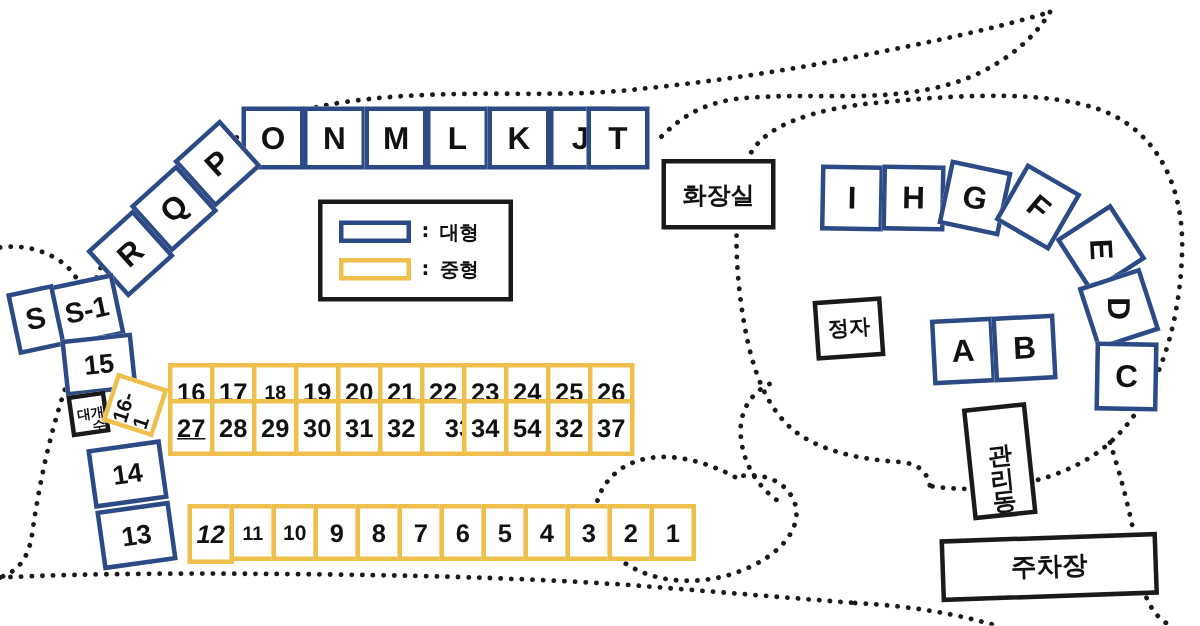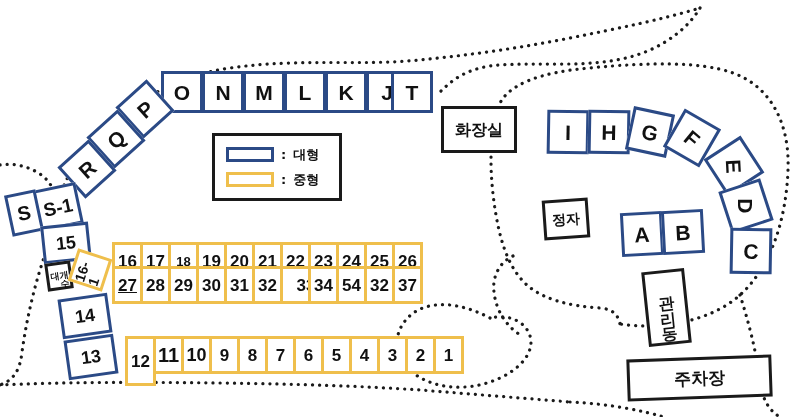--- a/index.html
+++ b/index.html
@@ -221,27 +221,27 @@
       </div>
     <div class="site mid" style="position:relative;width:31px;height:38px;font-size:17px;margin-left:-3px;">
         <span>32</span>
       </div>
     <div class="site mid" style="position:relative;width:31px;height:38px;font-size:17px;margin-left:-3px;">
         <span>37</span>
       </div>
   </div>
 
   <div style="position:absolute;left:125px;top:336px;display:flex;">
-    <div class="site mid" style="position:relative;width:31px;height:50px;font-size:17px;">
+    <div class="site mid" style="position:relative;width:31px;height:40px;font-size:17px;font-style:italic;">
         <span>12</span>
       </div>
-    <div class="site mid" style="position:relative;width:31px;height:38px;font-size:20px;margin-left:-3px;">
+    <div class="site mid" style="position:relative;width:31px;height:38px;font-size:13px;margin-left:-3px;">
         <span>11</span>
       </div>
-    <div class="site mid" style="position:relative;width:31px;height:38px;font-size:18px;margin-left:-3px;">
+    <div class="site mid" style="position:relative;width:31px;height:38px;font-size:14px;margin-left:-3px;">
         <span>10</span>
       </div>
     <div class="site mid" style="position:relative;width:31px;height:38px;font-size:17px;margin-left:-3px;">
         <span>9</span>
       </div>
     <div class="site mid" style="position:relative;width:31px;height:38px;font-size:17px;margin-left:-3px;">
         <span>8</span>
       </div>
     <div class="site mid" style="position:relative;width:31px;height:38px;font-size:17px;margin-left:-3px;">
         <span>7</span>

